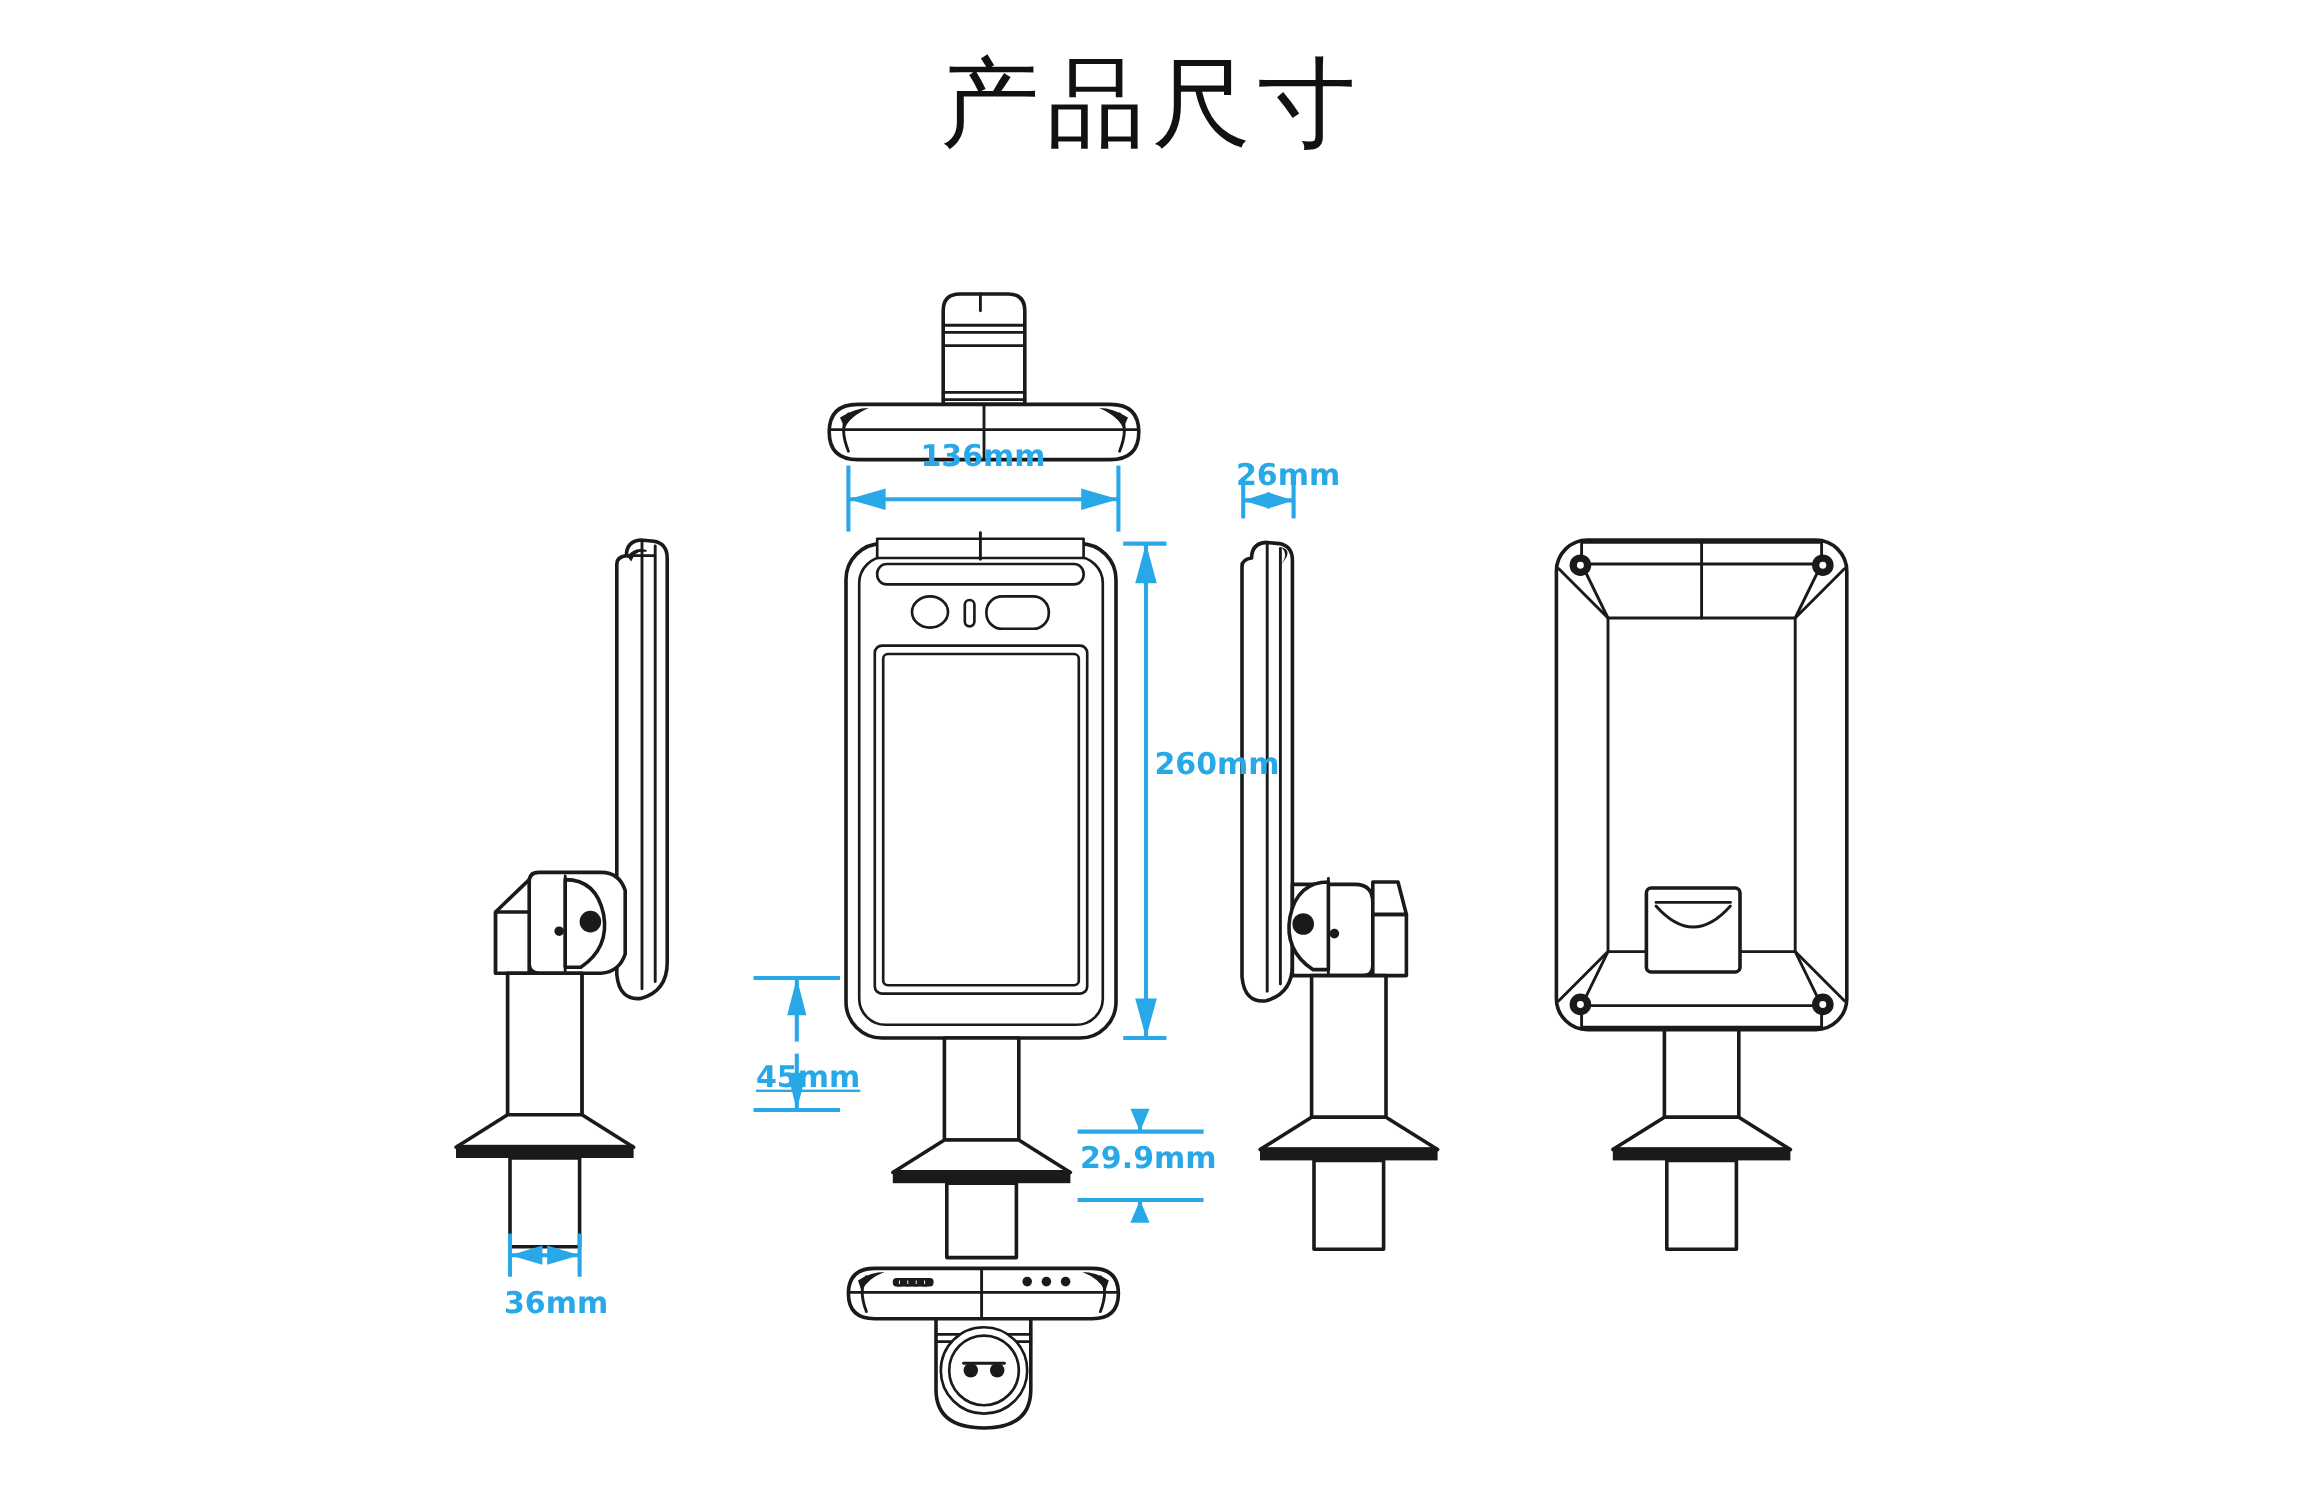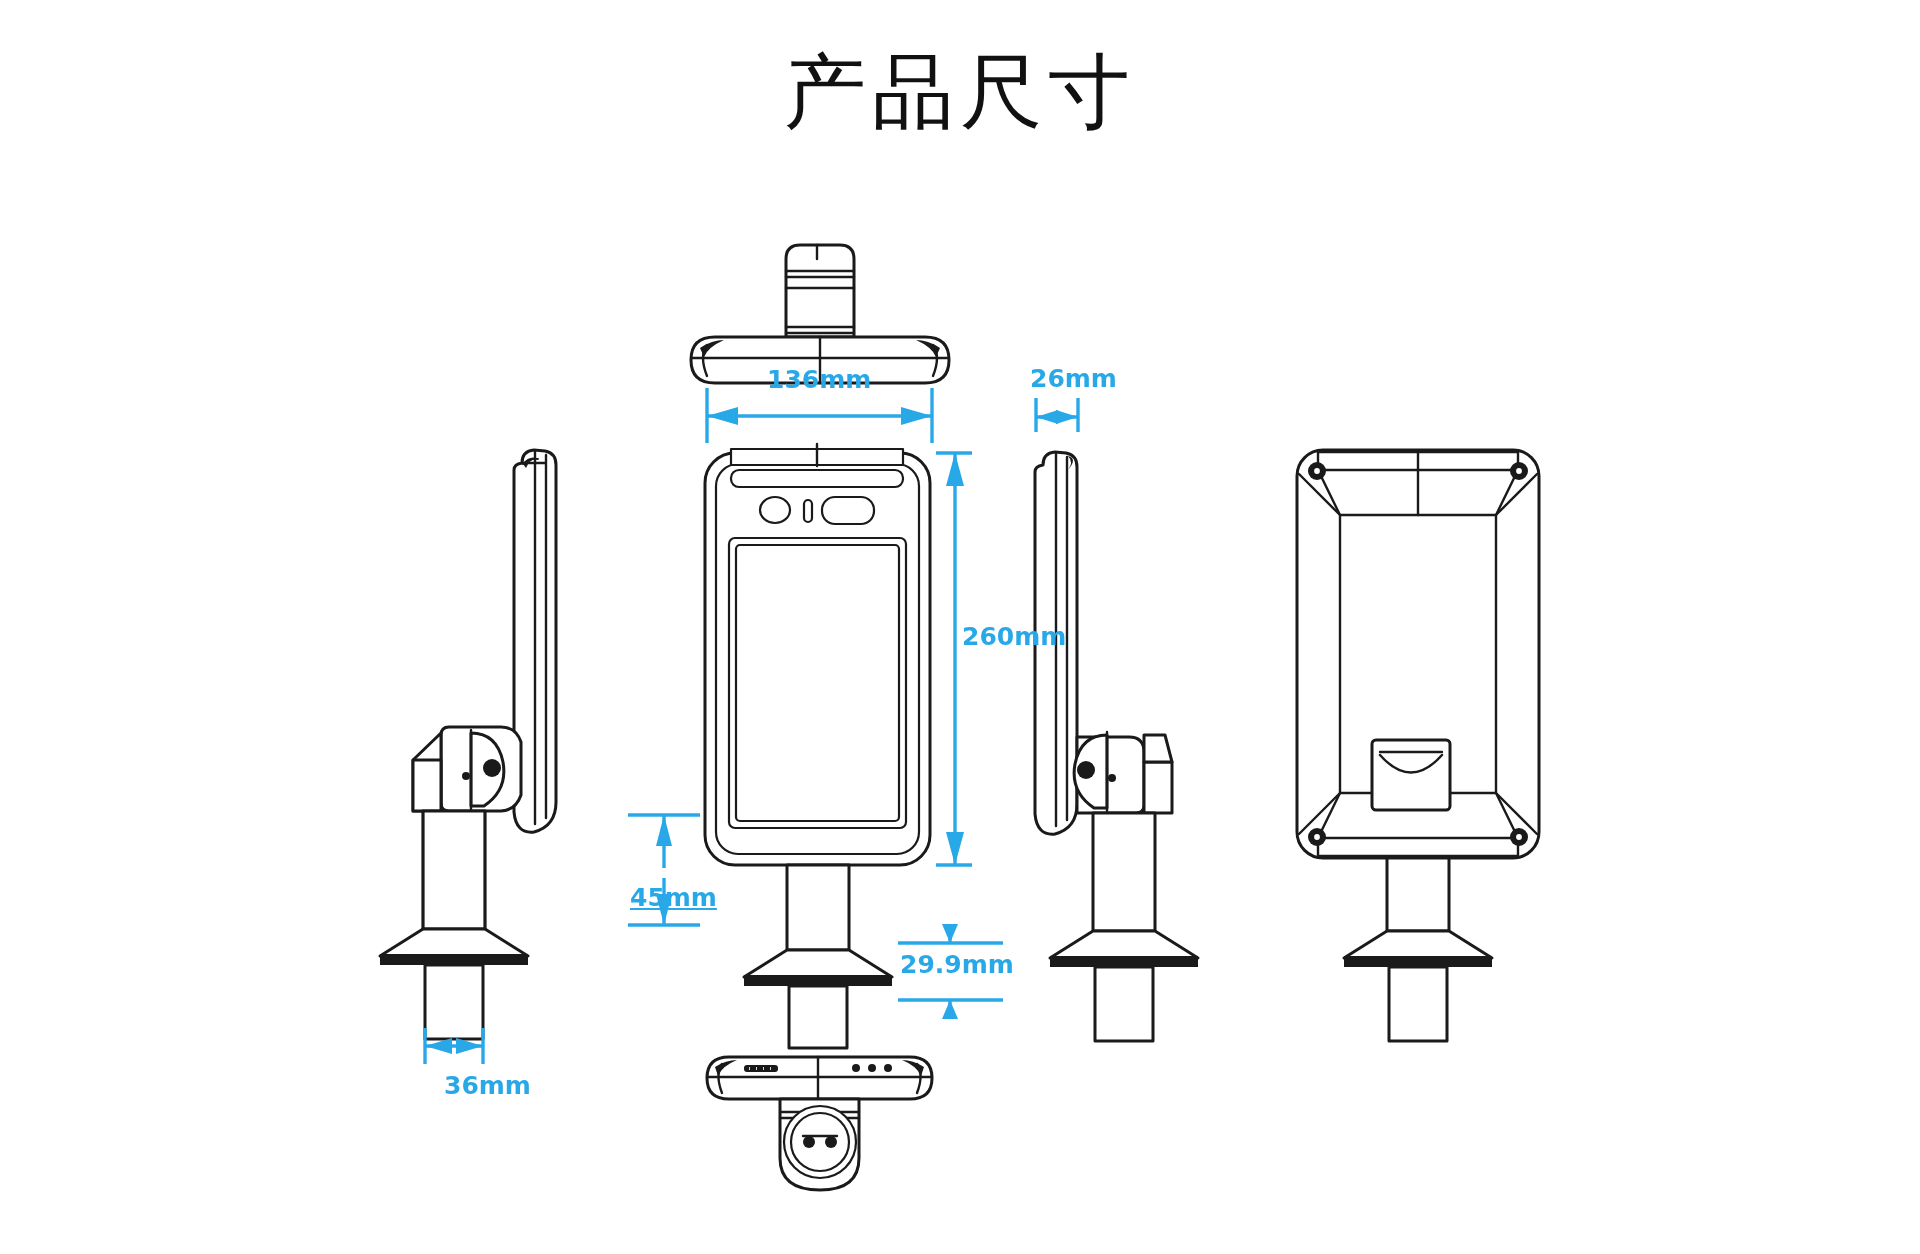--- a/index.html
+++ b/index.html
@@ -12,21 +12,21 @@
   }
   #page-title{
     position:absolute;
     left:0;top:52px;width:1920px;
     text-align:center;
     font-size:82px;
     line-height:1;
     font-weight:400;
     color:#111111;
     letter-spacing:6px;
-    font-family:Liberation Serif, serif;
+    font-family:Liberation Mono, monospace;
     white-space:nowrap;
   }
   #drawing{
     position:absolute;left:0;top:0;
     width:1920px;height:1254px;
   }
   .dimlabel{
     position:absolute;
     color:#29a8e8;
     font-size:25px;
@@ -297,17 +297,17 @@
   <g>
     <path class="dim" d="M425 1028 L425 1064"></path>
     <path class="dim" d="M483 1028 L483 1064"></path>
     <path class="dim" d="M425 1046 L483 1046"></path>
     <path class="dimf" d="M425 1046 L452 1038 L452 1054 Z"></path>
     <path class="dimf" d="M483 1046 L456 1038 L456 1054 Z"></path>
   </g>
 </svg>
 
 <div class="dimlabel" style="left:767px;top:367px;">136mm</div>
-<div class="dimlabel" style="left:1030px;top:366px;">26mm</div>
+<div class="dimlabel" style="left:1030px;top:383px;">26mm</div>
 <div class="dimlabel" style="left:962px;top:624px;">260mm</div>
 <div class="dimlabel" style="left:630px;top:885px;text-decoration:underline;">45mm</div>
 <div class="dimlabel" style="left:900px;top:952px;">29.9mm</div>
-<div class="dimlabel" style="left:420px;top:1073px;margin-left:24px;">36mm</div>
+<div class="dimlabel" style="left:420px;top:1073px;">36mm</div>
 
 </body></html>

